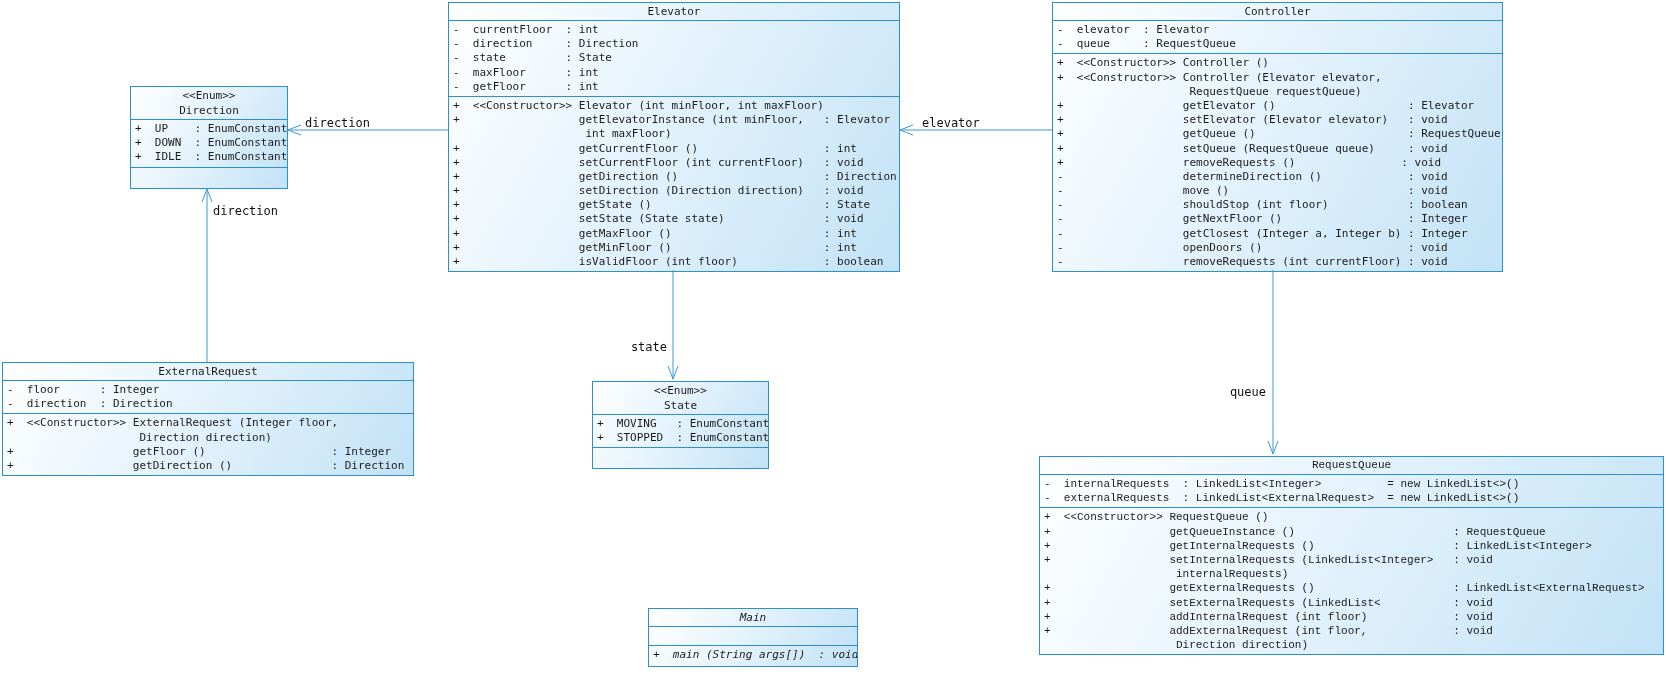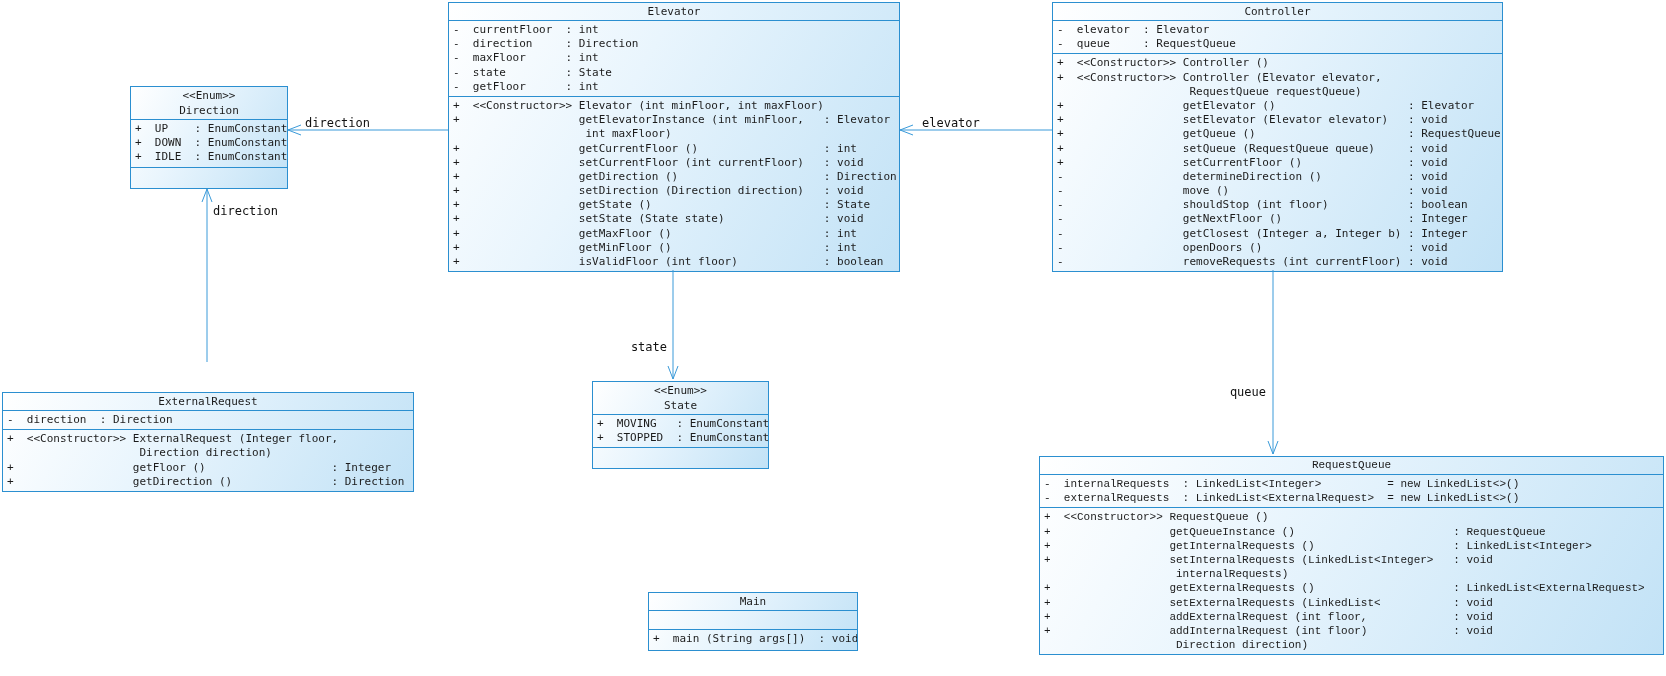--- a/index.html
+++ b/index.html
@@ -10,45 +10,45 @@
   .uml-box{position:absolute;border:1px solid #2b8fd0;color:#1b1b1b;font-size:11px;
            background:linear-gradient(120deg,#ffffff 0%,#e9f5fd 38%,#c2e2f6 100%);}
   .uml-title{border-bottom:1px solid #2b8fd0;text-align:center;padding:1px 2px;line-height:15px;}
   .uml-attrs{border-bottom:1px solid #2b8fd0;padding:2px 0 2px 4px;min-height:14px;}
   .uml-methods{padding:2px 0 2px 4px;min-height:16px;}
   .row{white-space:pre;line-height:14.2px;height:14.2px;overflow:hidden;}
 
   #box-elevator       {left:448px; top:2px;  width:450px;}
   #box-controller     {left:1052px;top:2px;  width:449px;}
   #box-direction      {left:130px; top:86px; width:156px;}
-  #box-externalrequest{left:2px;   top:362px;width:410px;margin-top:30px;}
+  #box-externalrequest{left:2px;   top:362px;width:410px;}
   #box-state          {left:592px; top:381px;width:175px;}
-  #box-main           {left:648px; top:592px;width:208px;}
+  #box-main           {left:648px; top:608px;width:208px;font-style:italic;}
   #box-requestqueue   {left:1039px;top:456px;width:623px;font-family:Liberation Mono, monospace;}
 
   svg.overlay{position:absolute;left:0;top:0;pointer-events:none;}
   svg.overlay line{stroke:#3a9ad9;stroke-width:1;fill:none;}
   svg.overlay text{font-family:"DejaVu Sans Mono","Liberation Mono",monospace;
                    font-size:12px;fill:#111111;}
 </style>
 </head>
 <body>
 
 <div class="canvas">
 
   <div class="uml-box" id="box-elevator">
     <div class="uml-title">
       <div></div>
       <div>Elevator</div>
     </div>
     <div class="uml-attrs">
         <div class="row">-  currentFloor  : int</div>
         <div class="row">-  direction     : Direction</div>
+        <div class="row">-  state         : State</div>
         <div class="row">-  maxFloor      : int</div>
-        <div class="row">-  state         : State</div>
         <div class="row">-  getFloor      : int</div>
       </div>
     <div class="uml-methods">
         <div class="row">+  &lt;&lt;Constructor&gt;&gt; Elevator (int minFloor, int maxFloor)</div>
         <div class="row">+                  getElevatorInstance (int minFloor,   : Elevator</div>
         <div class="row">                    int maxFloor)</div>
         <div class="row">+                  getCurrentFloor ()                   : int</div>
         <div class="row">+                  setCurrentFloor (int currentFloor)   : void</div>
         <div class="row">+                  getDirection ()                      : Direction</div>
         <div class="row">+                  setDirection (Direction direction)   : void</div>
@@ -70,21 +70,21 @@
         <div class="row">-  queue     : RequestQueue</div>
       </div>
     <div class="uml-methods">
         <div class="row">+  &lt;&lt;Constructor&gt;&gt; Controller ()</div>
         <div class="row">+  &lt;&lt;Constructor&gt;&gt; Controller (Elevator elevator,</div>
         <div class="row">                    RequestQueue requestQueue)</div>
         <div class="row">+                  getElevator ()                    : Elevator</div>
         <div class="row">+                  setElevator (Elevator elevator)   : void</div>
         <div class="row">+                  getQueue ()                       : RequestQueue</div>
         <div class="row">+                  setQueue (RequestQueue queue)     : void</div>
-        <div class="row">+                  setCurrentFloor ()                : void</div>
+        <div class="row">+                  removeRequests ()                : void</div>
         <div class="row">-                  determineDirection ()             : void</div>
         <div class="row">-                  move ()                           : void</div>
         <div class="row">-                  shouldStop (int floor)            : boolean</div>
         <div class="row">-                  getNextFloor ()                   : Integer</div>
         <div class="row">-                  getClosest (Integer a, Integer b) : Integer</div>
         <div class="row">-                  openDoors ()                      : void</div>
         <div class="row">-                  removeRequests (int currentFloor) : void</div>
       </div>
   </div>
 
@@ -100,20 +100,21 @@
       </div>
     <div class="uml-methods"></div>
   </div>
 
   <div class="uml-box" id="box-externalrequest">
     <div class="uml-title">
       <div></div>
       <div>ExternalRequest</div>
     </div>
     <div class="uml-attrs">
+        <div class="row">-  floor      : Integer</div>
         <div class="row">-  direction  : Direction</div>
       </div>
     <div class="uml-methods">
         <div class="row">+  &lt;&lt;Constructor&gt;&gt; ExternalRequest (Integer floor,</div>
         <div class="row">                    Direction direction)</div>
         <div class="row">+                  getFloor ()                   : Integer</div>
         <div class="row">+                  getDirection ()               : Direction</div>
       </div>
   </div>
 
@@ -150,22 +151,22 @@
         <div class="row">-  externalRequests  : LinkedList&lt;ExternalRequest&gt;  = new LinkedList&lt;&gt;()</div>
       </div>
     <div class="uml-methods">
         <div class="row">+  &lt;&lt;Constructor&gt;&gt; RequestQueue ()</div>
         <div class="row">+                  getQueueInstance ()                        : RequestQueue</div>
         <div class="row">+                  getInternalRequests ()                     : LinkedList&lt;Integer&gt;</div>
         <div class="row">+                  setInternalRequests (LinkedList&lt;Integer&gt;   : void</div>
         <div class="row">                    internalRequests)</div>
         <div class="row">+                  getExternalRequests ()                     : LinkedList&lt;ExternalRequest&gt;</div>
         <div class="row">+                  setExternalRequests (LinkedList&lt;           : void</div>
+        <div class="row">+                  addInternalRequest (int floor)             : void</div>
         <div class="row">+                  addExternalRequest (int floor,             : void</div>
-        <div class="row">+                  addInternalRequest (int floor)             : void</div>
         <div class="row">                    Direction direction)</div>
       </div>
   </div>
 
   <svg class="overlay" width="1666" height="676">
 
     <g>
       <line x1="448" y1="130" x2="288" y2="130"></line>
       <line x1="288" y1="130" x2="301" y2="125"></line>
       <line x1="288" y1="130" x2="301" y2="135"></line>

